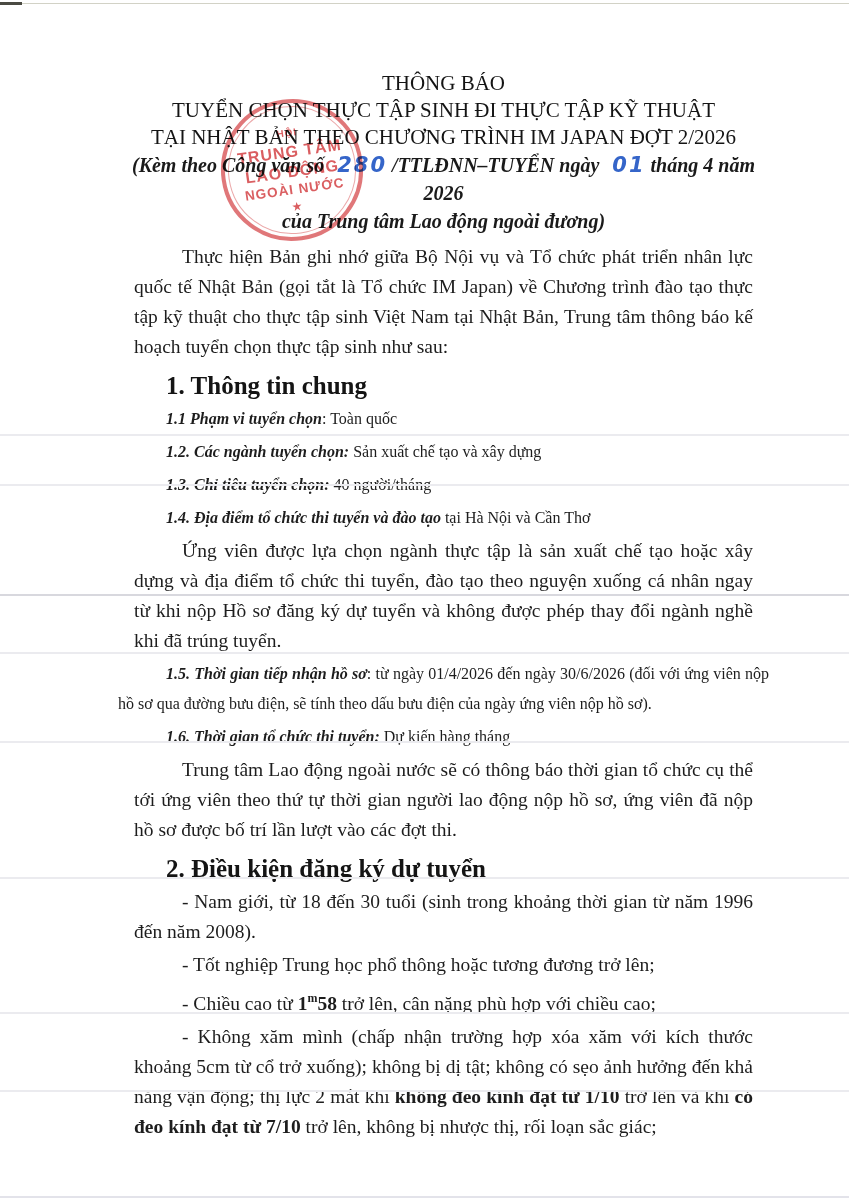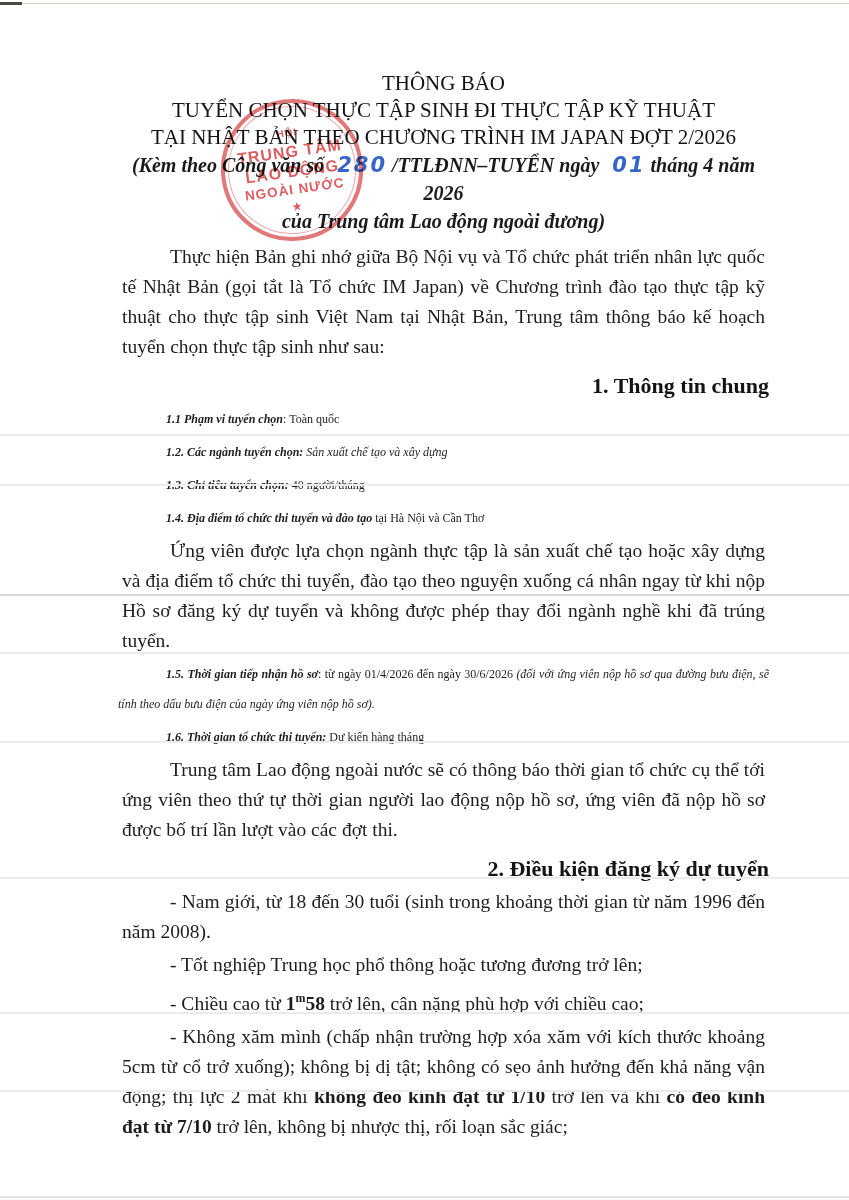--- a/index.html
+++ b/index.html
@@ -20,33 +20,33 @@
     color:#3565c9;
     font-family:"DejaVu Sans", sans-serif;
     font-style:italic; font-weight:bold;
     font-size:21px; letter-spacing:2px;padding-left:8px;
   }
 
   
   .body-par {
     font-size:19.5px; line-height:30px;
     text-align:justify; text-indent:48px;
-    margin:3px 4px;
+    margin:3px 16px;
   }
   .item {
-    font-size:12px; line-height:30px;
+    font-size:16px; line-height:30px;
     text-indent:48px; margin:3px 0;
     text-align:justify;
   }
   .heading {
-    font-weight:bold; font-size:22px; line-height:30px;
-    text-indent:48px; margin:9px 0 3px 0; color:#141414;text-align:right;
+    font-weight:bold; font-size:25px; line-height:30px;
+    text-indent:48px; margin:9px 0 3px 0; color:#141414;
   }
   .lbl { font-weight:bold; font-style:italic; }
-  .ital { font-style:italic; }
+  .ital { }
   .bld { font-weight:bold; }
   sup.m { font-size:12px; font-weight:bold; }
 
   
   .stamp {
     position:absolute; left:221px; top:99px;
     width:134px; height:134px;
     border:4px solid rgba(213,72,75,0.85);
     border-radius:50%;
     transform:rotate(-8deg);

